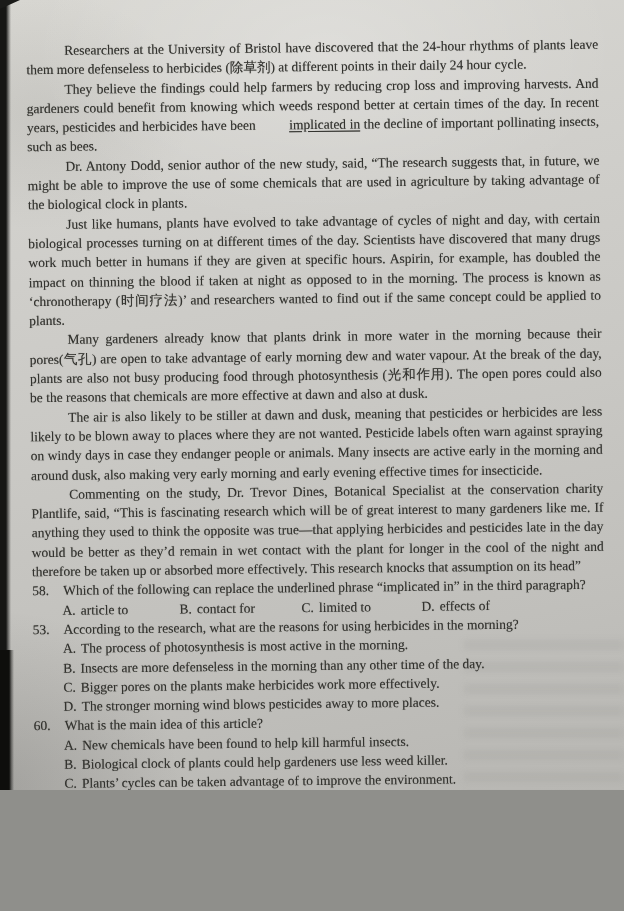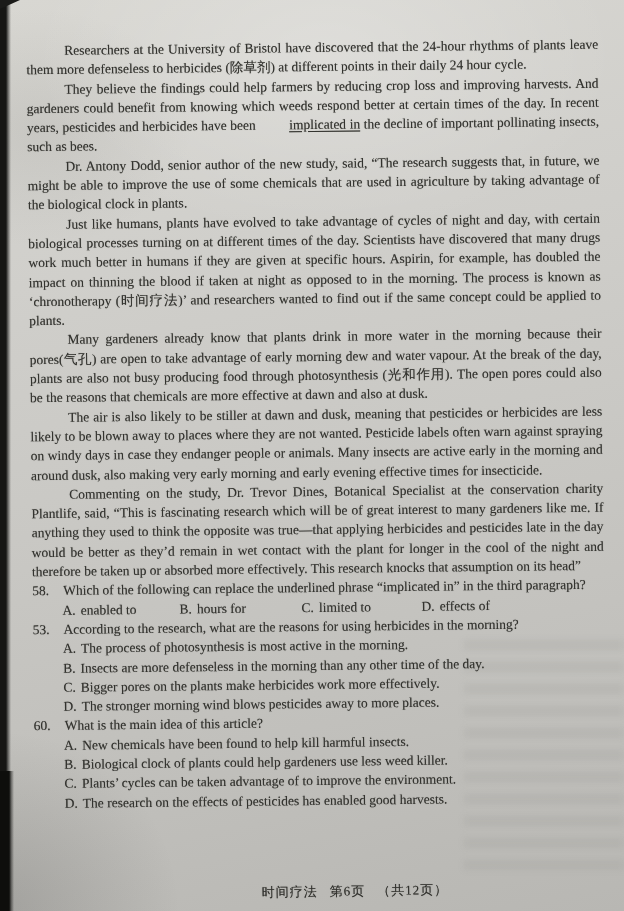--- a/index.html
+++ b/index.html
@@ -2,21 +2,21 @@
 <html><head>
 <meta charset="utf-8">
 <style>
   html, body { margin: 0; padding: 0; }
   body {
     width: 624px; height: 911px; overflow: hidden;
     background: #8f8f8b;
     font-family: "Liberation Serif", serif;
   }
   .scan {
-    position: relative; width: 624px; height: 911px; overflow: hidden;
+    position: relative; width: 624px; height: 790px; overflow: hidden;
     background:
       radial-gradient(ellipse 420px 260px at 52% 6%, rgba(255,255,255,0.22), rgba(255,255,255,0) 70%),
       radial-gradient(ellipse 300px 300px at 0% 100%, rgba(40,40,38,0.18), rgba(40,40,38,0) 60%),
       radial-gradient(ellipse 260px 200px at 6% 14%, rgba(90,90,85,0.10), rgba(90,90,85,0) 60%),
       linear-gradient(168deg, #d8d7d2 0%, #d0cfcb 28%, #c9c8c4 52%, #c1c0bc 76%, #b8b7b3 100%);
   }
   .ghost-bleed {
     position: absolute; right: 0; top: 640px; width: 160px; height: 230px;
     background: repeating-linear-gradient(180deg, rgba(120,120,115,0.10) 0 10px, rgba(120,120,115,0) 10px 22px);
     filter: blur(3px);
@@ -77,22 +77,22 @@
     <p class="para">Just like humans, plants have evolved to take advantage of cycles of night and day, with certain biological processes turning on at different times of the day. Scientists have discovered that many drugs work much better in humans if they are given at specific hours. Aspirin, for example, has doubled the impact on thinning the blood if taken at night as opposed to in the morning. The process is known as ‘chronotherapy (时间疗法)’ and researchers wanted to find out if the same concept could be applied to plants.</p>
 
     <p class="para">Many gardeners already know that plants drink in more water in the morning because their pores(气孔) are open to take advantage of early morning dew and water vapour. At the break of the day, plants are also not busy producing food through photosynthesis (光和作用). The open pores could also be the reasons that chemicals are more effective at dawn and also at dusk.</p>
 
     <p class="para">The air is also likely to be stiller at dawn and dusk, meaning that pesticides or herbicides are less likely to be blown away to places where they are not wanted. Pesticide labels often warn against spraying on windy days in case they endanger people or animals. Many insects are active early in the morning and around dusk, also making very early morning and early evening effective times for insecticide.</p>
 
     <p class="para">Commenting on the study, Dr. Trevor Dines, Botanical Specialist at the conservation charity Plantlife, said, “This is fascinating research which will be of great interest to many gardeners like me. If anything they used to think the opposite was true—that applying herbicides and pesticides late in the day would be better as they’d remain in wet contact with the plant for longer in the cool of the night and therefore be taken up or absorbed more effectively. This research knocks that assumption on its head”</p>
 
     <div class="question"><span class="q-number">58.</span><span>Which of the following can replace the underlined phrase “implicated in” in the third paragraph?</span></div>
     <div class="options-inline">
-      <span class="opt"><span class="opt-label">A.</span><span>enabled to</span></span>
-      <span class="opt"><span class="opt-label">B.</span><span>hours for</span></span>
+      <span class="opt"><span class="opt-label">A.</span><span>article to</span></span>
+      <span class="opt"><span class="opt-label">B.</span><span>contact for</span></span>
       <span class="opt"><span class="opt-label">C.</span><span>limited to</span></span>
       <span class="opt"><span class="opt-label">D.</span><span>effects of</span></span>
     </div>
 
     <div class="question"><span class="q-number">53.</span><span>According to the research, what are the reasons for using herbicides in the morning?</span></div>
     <div class="option-line"><span class="opt-label">A.</span><span>The process of photosynthesis is most active in the morning.</span></div>
     <div class="option-line"><span class="opt-label">B.</span><span>Insects are more defenseless in the morning than any other time of the day.</span></div>
     <div class="option-line"><span class="opt-label">C.</span><span>Bigger pores on the plants make herbicides work more effectively.</span></div>
     <div class="option-line"><span class="opt-label">D.</span><span>The stronger morning wind blows pesticides away to more places.</span></div>
 

